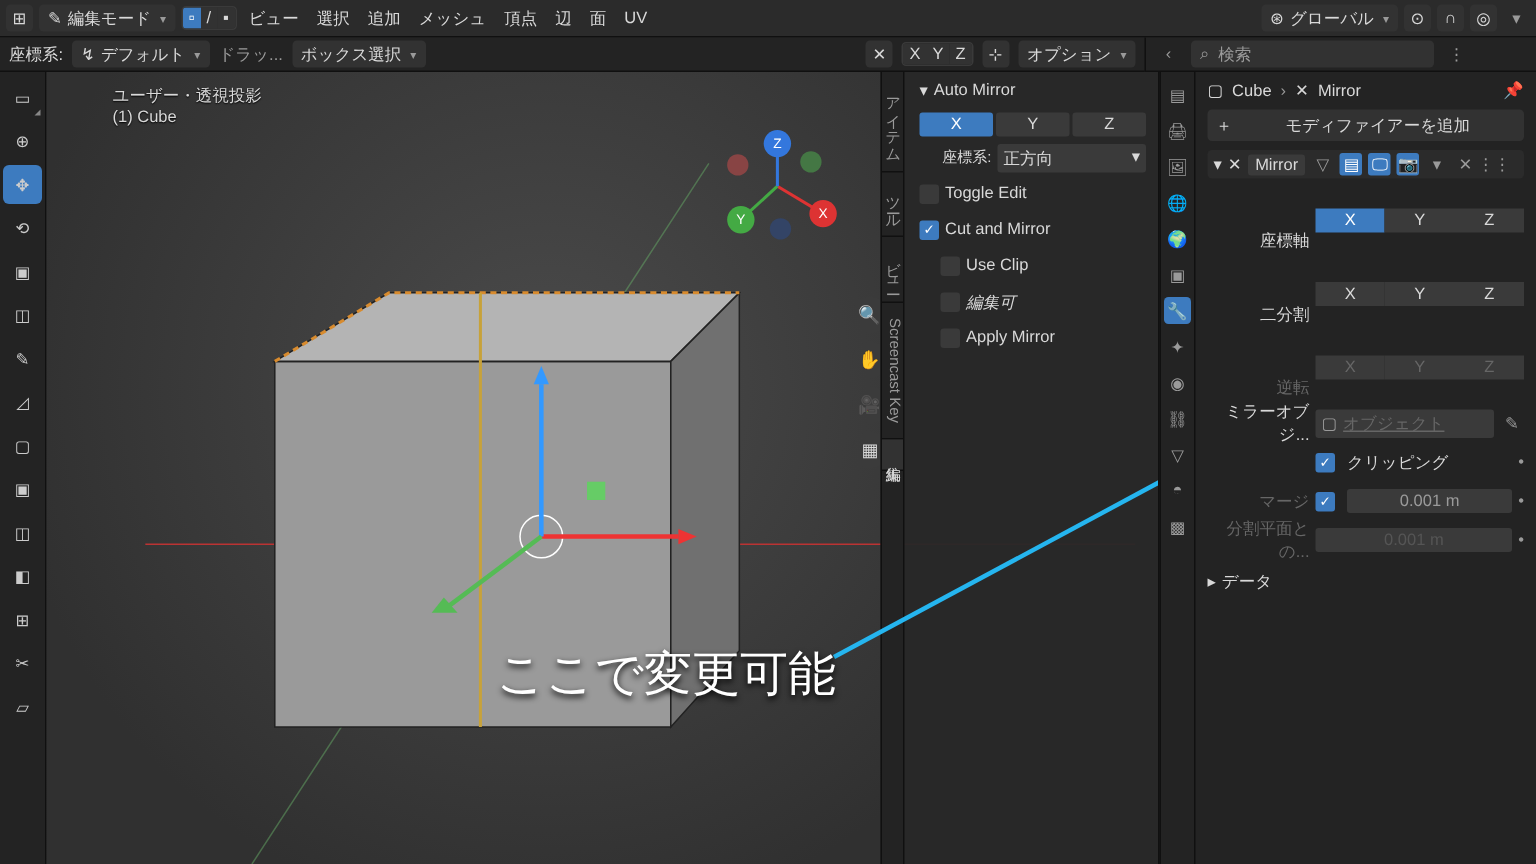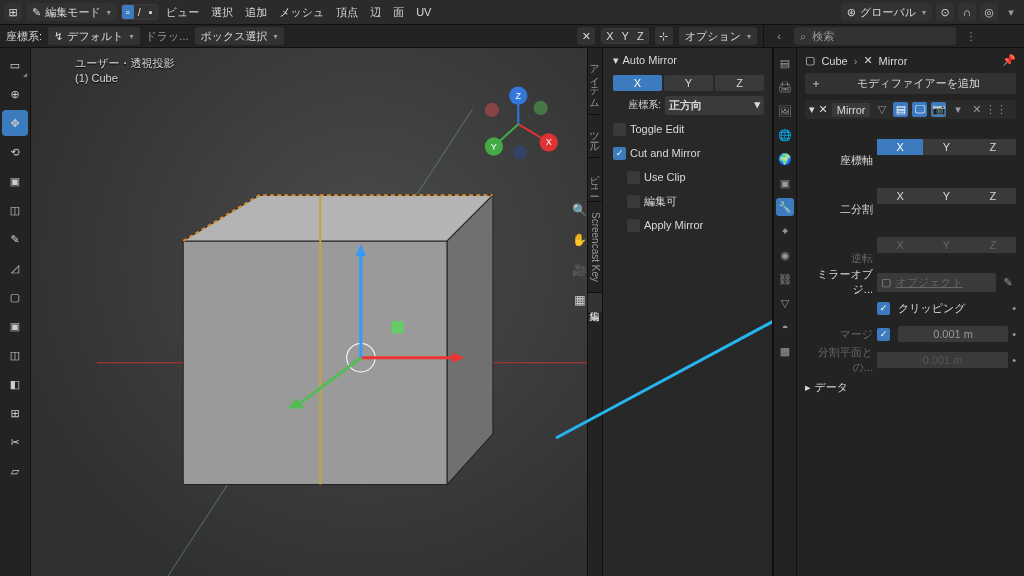--- a/index.html
+++ b/index.html
@@ -46,21 +46,21 @@
   .scene{position:absolute;left:0;top:0;width:100%;height:100%;pointer-events:none;}
   .annot{position:absolute;left:300px;top:380px;color:#fff;font-size:32px;font-weight:500;text-shadow:0 2px 4px #000;}
   
   .npanel{position:absolute;right:0;top:0;width:170px;height:100%;background:rgba(40,40,40,.96);border-left:1px solid var(--border);padding:6px 8px 6px 10px;box-sizing:border-box;display:flex;flex-direction:column;gap:4px;}
   .npanel h4{margin:0 0 4px 0;font-weight:normal;color:var(--txt);font-size:11px;}
   .np-row{display:flex;gap:2px;}
   .np-row>div{flex:1;text-align:center;background:var(--bg4);border-radius:2px;padding:2px 0;}
   .np-row>div.active{background:var(--accent);color:#fff;}
   .np-line{display:flex;align-items:center;gap:4px;height:20px;}
   .np-line .lab{flex:0 0 48px;color:var(--txt);text-align:right;font-size:10px;}
-  .np-line .fld{flex:1;background:var(--bg4);border-radius:2px;padding:2px 4px;display:flex;justify-content:space-between;font-weight:bold;}
+  .np-line .fld{flex:1;background:var(--bg4);border-radius:2px;padding:2px 4px;display:flex;justify-content:space-between;}
   .chk{width:13px;height:13px;border-radius:2px;background:var(--bg4);display:inline-flex;align-items:center;justify-content:center;margin-right:4px;color:#fff;font-size:9px;}
   .chk.on{background:var(--accent);}
   .np-item{display:flex;align-items:center;color:var(--txt);height:20px;}
   
   .vside{position:absolute;right:180px;top:150px;display:flex;flex-direction:column;gap:6px;}
   .vside .b{width:24px;height:24px;border-radius:12px;background:rgba(60,60,60,.85);display:flex;align-items:center;justify-content:center;font-size:12px;}
   
   .vtabs{position:absolute;right:170px;top:0;height:100%;width:14px;display:flex;flex-direction:column;border-left:1px solid var(--border);background:var(--bg1);}
   .vtab{writing-mode:vertical-rl;padding:10px 1px;font-size:10px;color:var(--txt-dim);border-bottom:1px solid var(--border);}
   .vtab.active{background:var(--bg3);color:var(--txt);}
@@ -267,39 +267,40 @@
             <span>Toggle Edit</span>
           </div>
         <div class="np-item">
             <span class="chk on">✓</span>
             <span>Cut and Mirror</span>
           </div>
         <div class="np-item" style="padding-left:14px;align-items:center;">
             <span class="chk"></span>
             <span>Use Clip</span>
           </div>
-        <div class="np-item" style="padding-left:14px;">
+        <div class="np-item" style="padding-left:14px;font-style:italic;">
             <span class="chk"></span>
             <span>編集可</span>
           </div>
         <div class="np-item" style="padding-left:14px;">
             <span class="chk"></span>
             <span>Apply Mirror</span>
           </div>
       </div>
 
       <svg class="arrow" style="left:520px;top:200px;" width="360" height="200">
         <defs>
             <marker id="ah" markerWidth="10" markerHeight="10" refX="8" refY="3" orient="auto">
               <path d="M0,0 L0,6 L9,3 z" fill="#25b5ef"></path>
             </marker>
           </defs>
         <line x1="5" y1="190" x2="340" y2="10" stroke="#25b5ef" stroke-width="3" marker-end="url(#ah)"></line>
       </svg>
 
+      <div class="annot">ここで変更可能</div>
     </div>
 
     <div class="propcol">
       <div class="proptabs">
         <div class="ptab">▤</div>
         <div class="ptab">🖨</div>
         <div class="ptab">🖼</div>
         <div class="ptab">🌐</div>
         <div class="ptab">🌍</div>
         <div class="ptab">▣</div>

